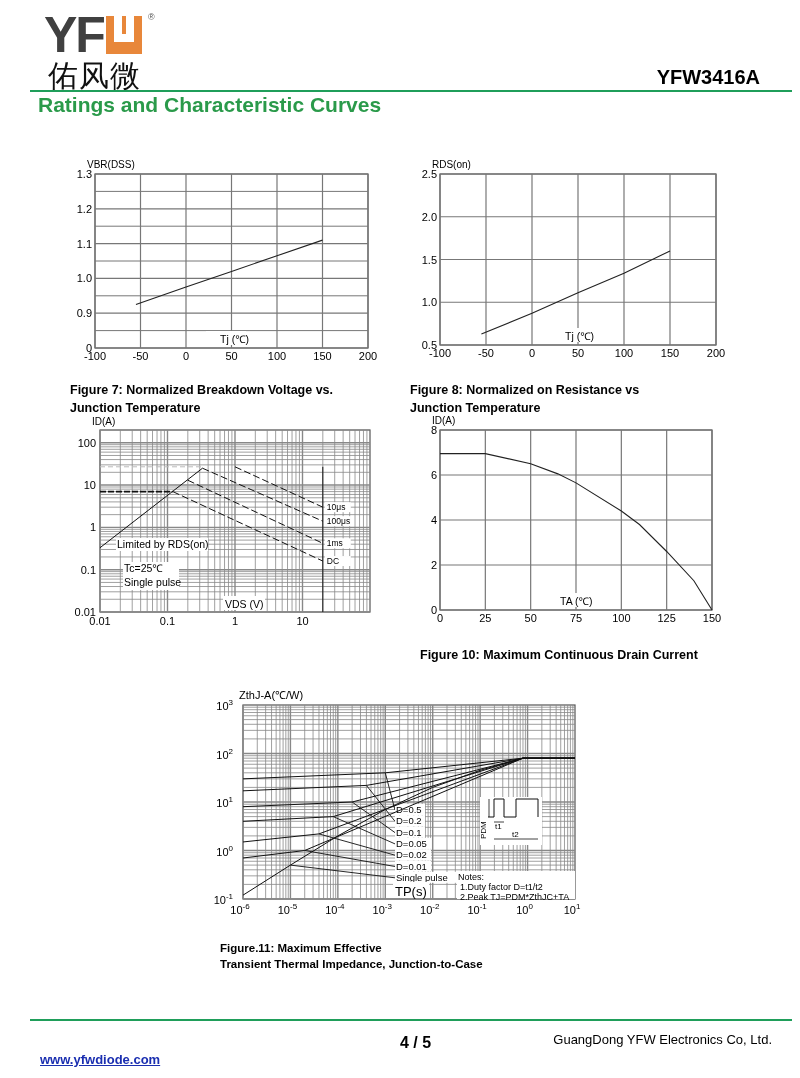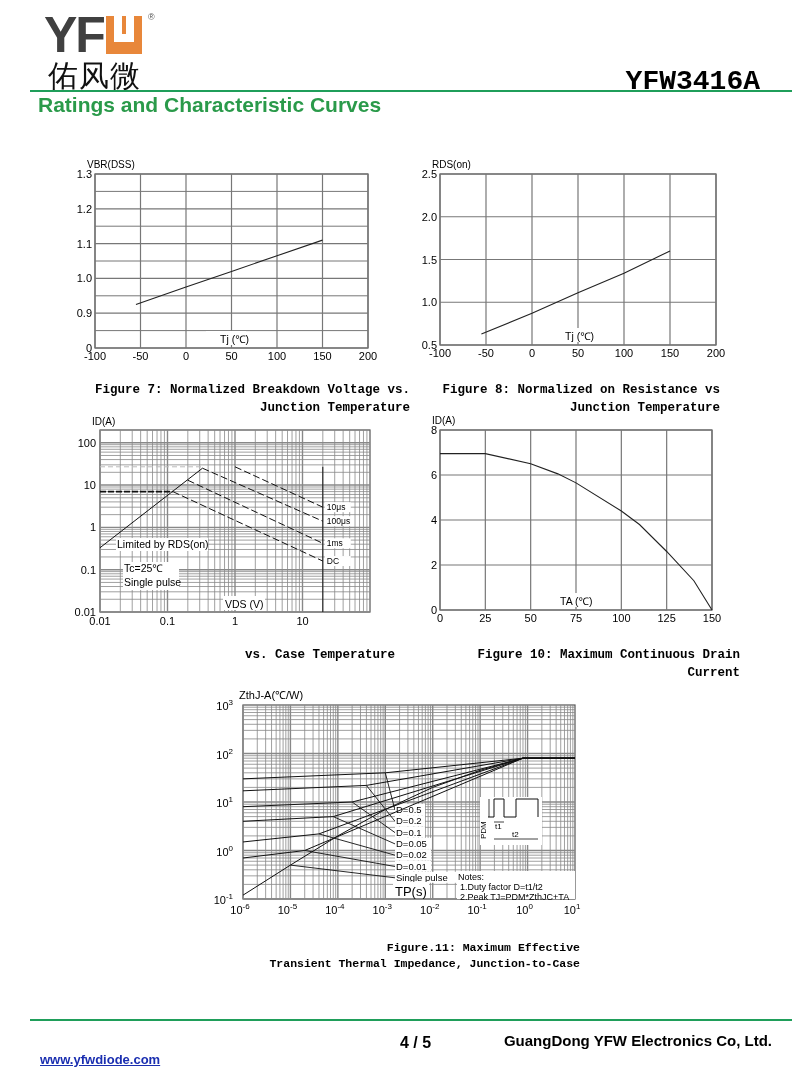--- a/index.html
+++ b/index.html
@@ -5,27 +5,27 @@
   html, body { margin:0; padding:0; background:#fff; }
   body { width:800px; height:1078px; position:relative; overflow:hidden; font-family:"Liberation Sans", sans-serif; color:#000; }
   .abs { position:absolute; }
   .logo-letters { left:44px; top:10px; font-family:"Liberation Sans", sans-serif; font-weight:bold; font-size:50px; letter-spacing:-2px; line-height:50px; }
   .logo-yf { color:#404040; }
   .logo-u { display:inline-block; width:36px; height:38px; background:#e8873a; position:relative; top:2px; margin-left:2px; }
   .logo-u::before { content:""; position:absolute; left:8px; top:0; width:20px; height:26px; background:#fff; }
   .logo-u::after { content:""; position:absolute; left:16px; top:0; width:4px; height:18px; background:#e8873a; }
   .reg { left:148px; top:12px; font-size:9px; color:#555; }
   .logo-cn { left:48px; top:56px; font-size:30px; font-weight:normal; letter-spacing:1px; font-family:"DejaVu Sans", sans-serif; color:#111; }
-  .part-no { right:40px; top:66px; font-size:28px; font-weight:bold;font-family:Liberation Mono, monospace; }
+  .part-no { right:40px; top:66px; font-size:20px; font-weight:bold; }
   .rule { height:2px; background:#1f9e5a; }
   .section-title { left:38px; top:93px; font-size:21px; font-weight:bold; color:#2a9a4a; }
-  .caption { font-family:Liberation Mono, monospace; font-weight:bold; font-size:12.5px; text-align:right; line-height:18px; }
+  .caption { font-family:Liberation Sans, sans-serif; font-weight:bold; font-size:12.5px; text-align:left; line-height:18px; }
   .footer-link { left:40px; top:1032px; font-size:13px; font-weight:bold; color:#1a2eb0; text-decoration:underline;margin-top:20px; }
   .footer-page { left:400px; top:1034px; font-size:16px; font-weight:bold; }
-  .footer-company { right:28px; top:1032px; font-size:15px; font-weight:bold; }
+  .footer-company { right:28px; top:1032px; font-size:13px; font-weight:normal; }
   svg text { font-family:"Liberation Sans", sans-serif; }
 </style>
 </head>
 <body>
 
 <div class="abs logo-letters">
   <span class="logo-yf">YF</span><span class="logo-u"></span>
 </div>
 <div class="abs reg">®</div>
 <div class="abs logo-cn">佑风微</div>
@@ -404,21 +404,20 @@
 
 <div class="abs caption" style="left:70px; top:381px; width:340px;">
   <div>Figure 7: Normalized Breakdown Voltage vs.</div>
   <div>Junction Temperature</div>
 </div>
 <div class="abs caption" style="left:410px; top:381px; width:310px;">
   <div>Figure 8: Normalized on Resistance vs</div>
   <div>Junction Temperature</div>
 </div>
 <div class="abs caption" style="left:85px; top:646px; width:310px;">
-  <div>vs. Case Temperature</div>
 </div>
 <div class="abs caption" style="left:420px; top:646px; width:320px;">
   <div>Figure 10: Maximum Continuous Drain Current</div>
 </div>
 <div class="abs caption" style="left:220px; top:940px; width:360px; font-size:11.5px; line-height:16px;">
   <div>Figure.11: Maximum Effective</div>
   <div>Transient Thermal Impedance, Junction-to-Case</div>
 </div>
 
 <div class="abs rule" style="left:30px; top:1019px; width:762px;"></div>

